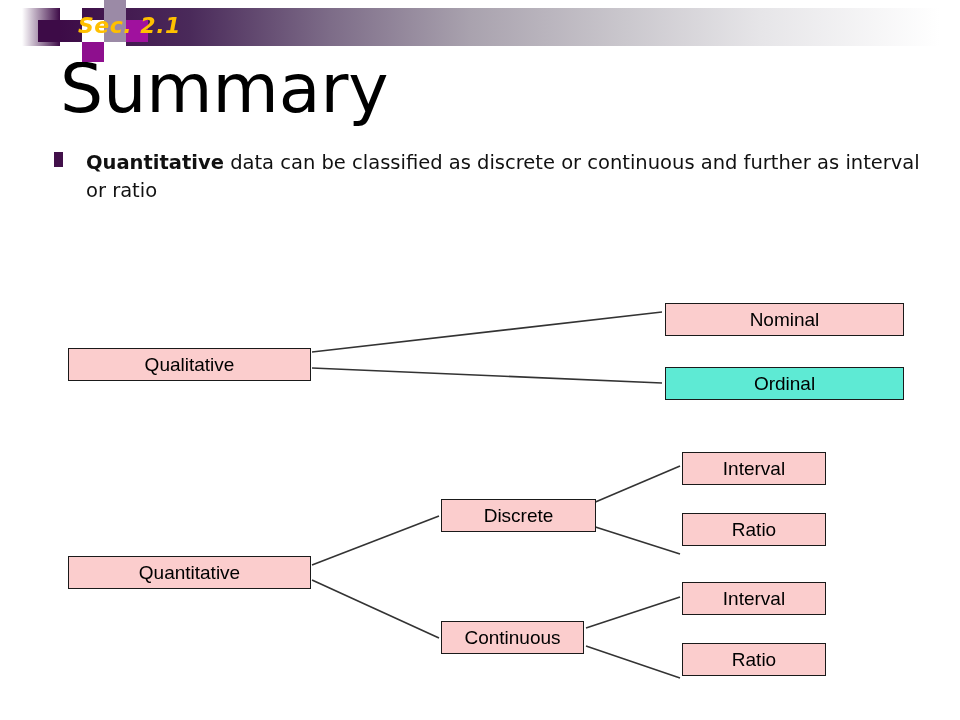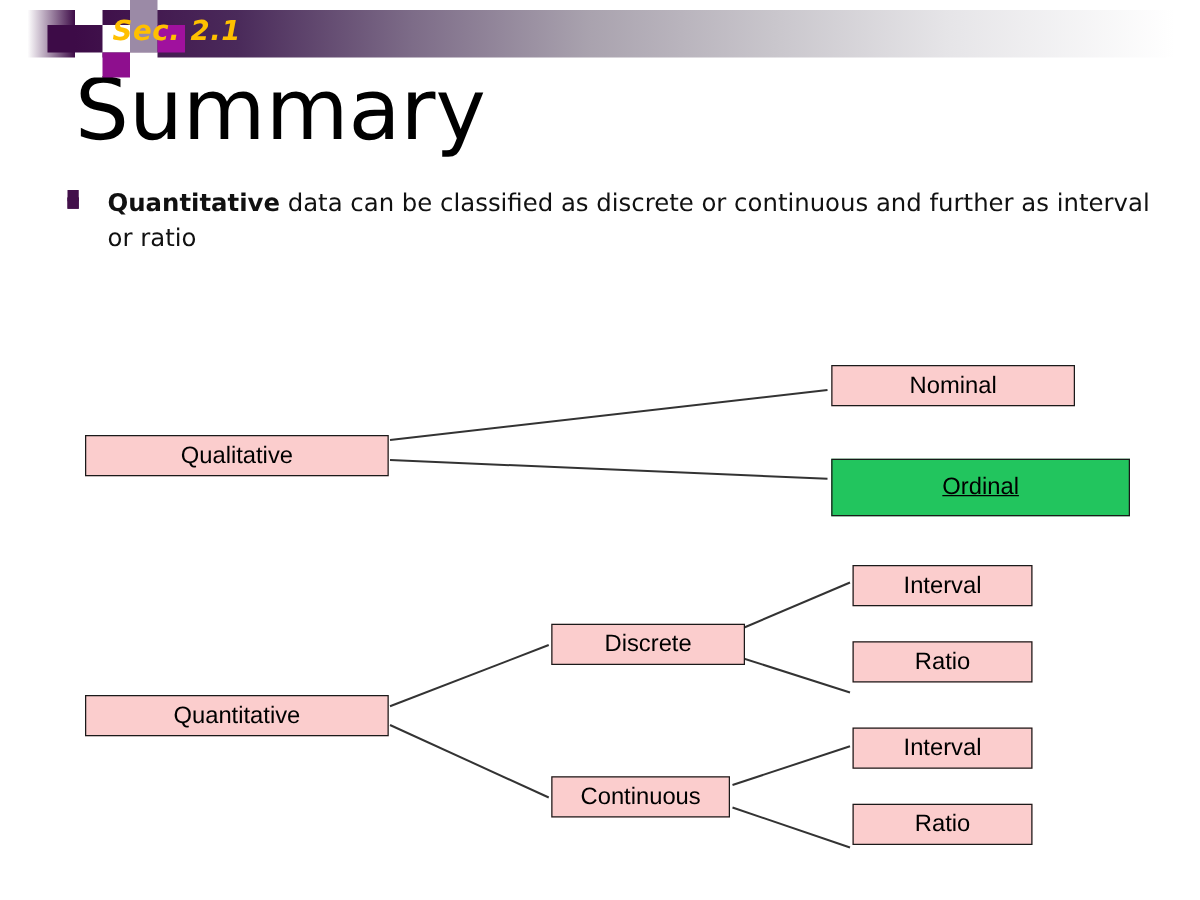--- a/index.html
+++ b/index.html
@@ -58,21 +58,20 @@
     position: absolute;
     left: 78px;
     top: 13px;
     z-index: 6;
     font-family: "DejaVu Sans", sans-serif;
     font-size: 22px;
     font-weight: bold;
     font-style: italic;
     color: #ffc000;
     letter-spacing: 0.5px;
-    margin-left: 12px;
   }
 
   
   #bullet-list {
     position: absolute;
     left: 46px;
     top: 143px;
     width: 880px;
   }
   .bullet-row {
@@ -154,24 +153,24 @@
       <line x1="312" y1="565" x2="439" y2="516" stroke="#333333" stroke-width="1.6"></line>
       <line x1="312" y1="580" x2="439" y2="638" stroke="#333333" stroke-width="1.6"></line>
       <line x1="586" y1="506" x2="680" y2="466" stroke="#333333" stroke-width="1.6"></line>
       <line x1="586" y1="524" x2="680" y2="554" stroke="#333333" stroke-width="1.6"></line>
       <line x1="586" y1="628" x2="680" y2="597" stroke="#333333" stroke-width="1.6"></line>
       <line x1="586" y1="646" x2="680" y2="678" stroke="#333333" stroke-width="1.6"></line>
     </svg>
 <div class="node-box" style="left: 68px; top: 348px; width: 243px; height: 33px; background: rgb(251, 205, 205); border-color: rgb(26, 26, 26);">
       <span>Qualitative</span>
     </div>
-    <div class="node-box" style="left: 665px; top: 292px; width: 195px; height: 33px; background: rgb(251, 205, 205); border-color: rgb(26, 26, 26);">
+    <div class="node-box" style="left: 665px; top: 303px; width: 239px; height: 33px; background: rgb(251, 205, 205); border-color: rgb(26, 26, 26);">
       <span>Nominal</span>
     </div>
-    <div class="node-box" style="left: 665px; top: 367px; width: 239px; height: 46px; background: #22c55e; border-color: rgb(26, 26, 26); text-decoration: underline;">
+    <div class="node-box" style="left: 665px; top: 367px; width: 239px; height: 33px; background: #5eead4; border-color: rgb(26, 26, 26);">
       <span>Ordinal</span>
     </div>
     <div class="node-box" style="left: 68px; top: 556px; width: 243px; height: 33px; background: rgb(251, 205, 205); border-color: rgb(26, 26, 26);">
       <span>Quantitative</span>
     </div>
     <div class="node-box" style="left: 441px; top: 499px; width: 155px; height: 33px; background: rgb(251, 205, 205); border-color: rgb(26, 26, 26);">
       <span>Discrete</span>
     </div>
     <div class="node-box" style="left: 441px; top: 621px; width: 143px; height: 33px; background: rgb(251, 205, 205); border-color: rgb(26, 26, 26);">
       <span>Continuous</span>

